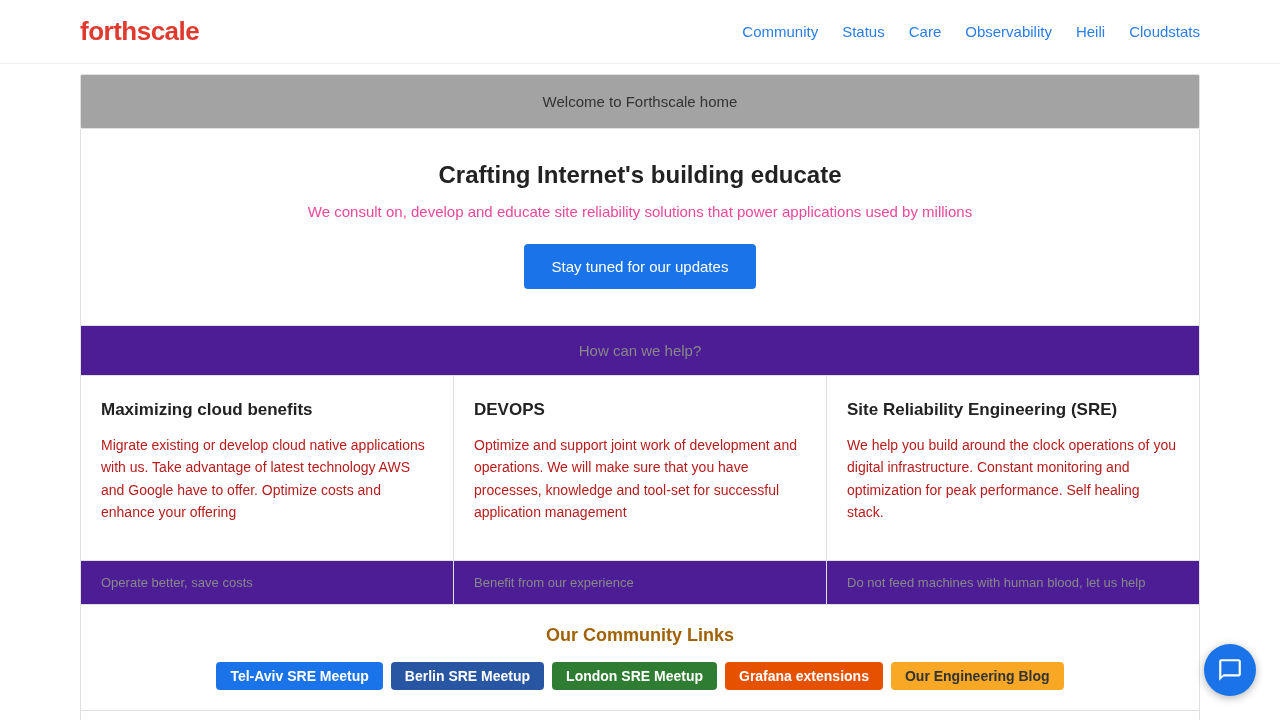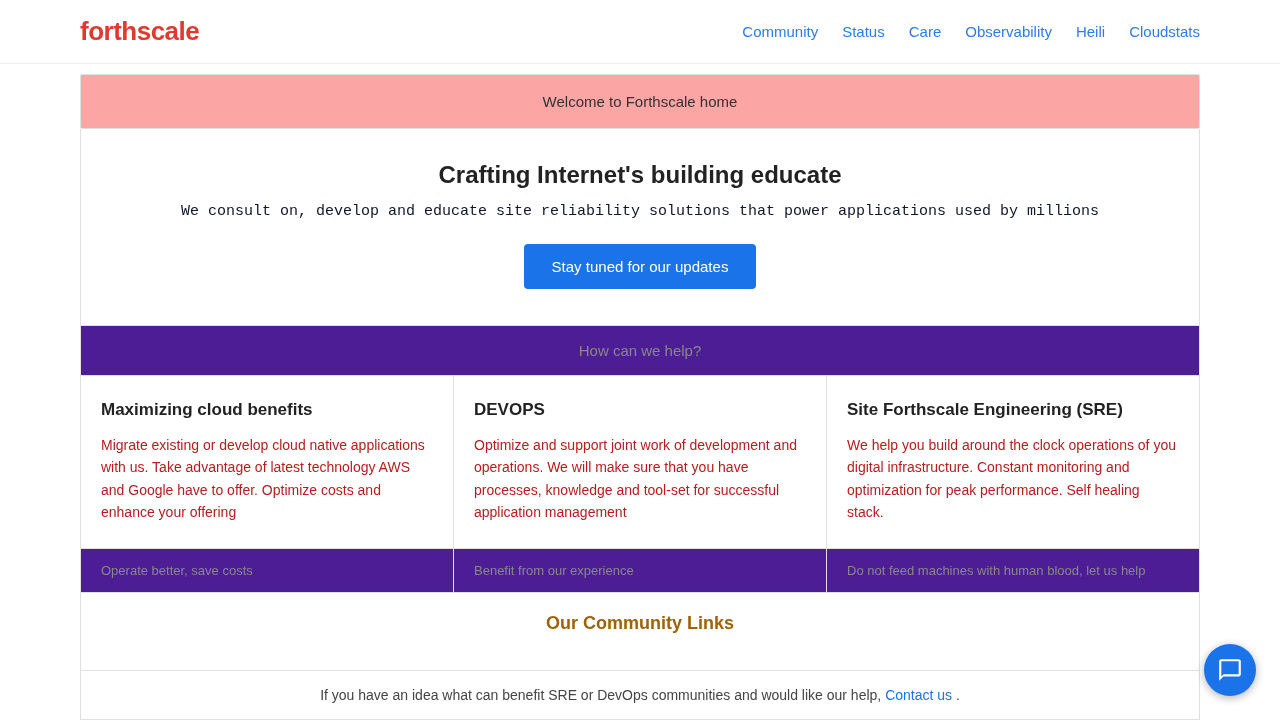--- a/index.html
+++ b/index.html
@@ -24,21 +24,21 @@
       gap: 24px;
     }
     .nav a {
       color: #2b7de9;
       text-decoration: none;
       font-size: 15px;
     }
 
     
     .welcome-banner {
-      background: #fca5a5;
+      background: #a3a3a3;
       border: 1px solid #e0e0e0;
       text-align: center;
       padding: 18px;
       margin: 0 80px;
       margin-top: 10px;
       border-radius: 2px;
     }
 
     
     .hero {
@@ -49,23 +49,22 @@
       border-top: none;
     }
     .hero h1 {
       font-size: 24px;
       font-weight: bold;
       margin-bottom: 14px;
       color: #222;
     }
     .hero p {
       font-size: 15px;
-      color: #0f172a;
+      color: #ec4899;
       margin-bottom: 24px;
-      font-family: Liberation Mono, monospace;
     }
     .btn-primary {
       background: #1a73e8;
       color: #fff;
       border: none;
       padding: 14px 28px;
       font-size: 15px;
       border-radius: 4px;
       cursor: pointer;
     }
@@ -89,20 +88,21 @@
       display: flex;
       margin: 0 80px;
       border: 1px solid #e0e0e0;
       border-top: none;
     }
     .card {
       flex: 1;
       display: flex;
       flex-direction: column;
       border-right: 1px solid #e0e0e0;
+      gap: 12px;
     }
     .card:last-child { border-right: none; }
     .card-body {
       padding: 24px 20px;
       flex: 1;
     }
     .card-body h2 {
       font-size: 17px;
       font-weight: bold;
       margin-bottom: 14px;
@@ -232,29 +232,37 @@
   </div>
     <div class="card">
     <div class="card-body">
       <h2>DEVOPS</h2>
       <p>Optimize and support joint work of development and operations. We will make sure that you have processes, knowledge and tool-set for successful application management</p>
     </div>
     <div class="card-footer">Benefit from our experience</div>
   </div>
     <div class="card">
     <div class="card-body">
-      <h2>Site Forthscale Engineering (SRE)</h2>
+      <h2>Site Reliability Engineering (SRE)</h2>
       <p>We help you build around the clock operations of you digital infrastructure. Constant monitoring and optimization for peak performance. Self healing stack.</p>
     </div>
     <div class="card-footer">Do not feed machines with human blood, let us help</div>
   </div>
   </div>
 
 <div class="community-links">
   <h2>Our Community Links</h2>
+  <div class="community-badges">
+
+  <span class="badge badge-blue">Tel-Aviv SRE Meetup</span>
+      <span class="badge badge-darkblue">Berlin SRE Meetup</span>
+      <span class="badge badge-green">London SRE Meetup</span>
+      <span class="badge badge-orange">Grafana extensions</span>
+      <span class="badge badge-yellow">Our Engineering Blog</span>
+    </div>
 </div>
 
 <div class="footer-contact">
   <span>If you have an idea what can benefit SRE or DevOps communities and would like our help,</span>
   <a href="#">Contact us</a>
   <span>.</span>
 </div>
 
 <div class="chat-btn">
   <svg viewBox="0 0 24 24" xmlns="http://www.w3.org/2000/svg">

